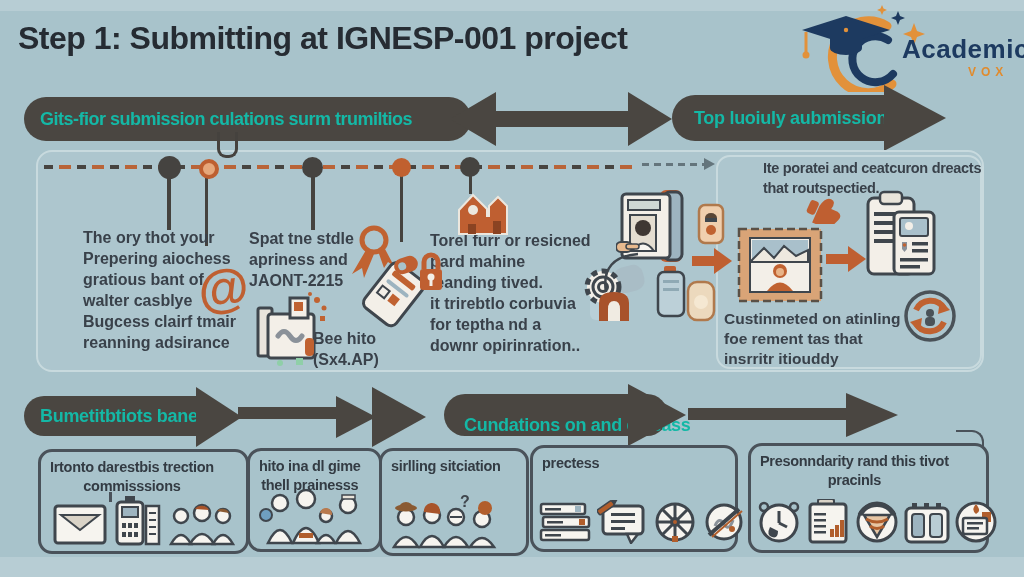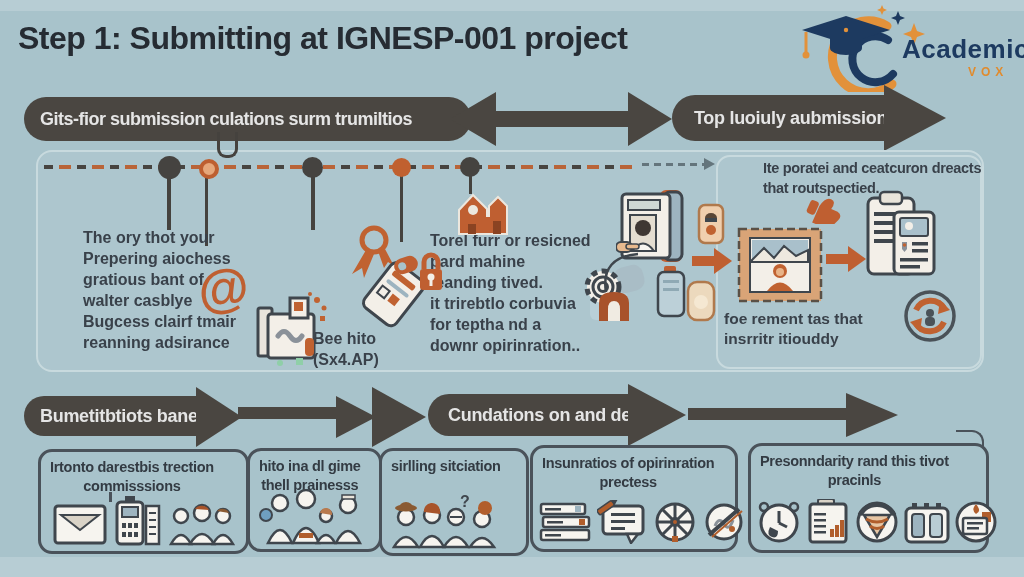--- a/index.html
+++ b/index.html
@@ -1,21 +1,21 @@
 <!DOCTYPE html>
 <html><head>
 <meta charset="utf-8">
 <style>
   html,body{margin:0;padding:0;}
   body{font-family:"Liberation Sans", sans-serif;}
   .stage{position:relative;width:1024px;height:577px;background:#a8c3cb;overflow:hidden;}
   .abs{position:absolute;}
   .strip{left:0;width:1024px;background:rgba(255,255,255,.18);}
   .title{left:18px;top:20px;font-size:32px;font-weight:bold;letter-spacing:-.5px;color:#262c33;white-space:nowrap;}
-  .banner{background:#4a4641;color:#e5e5e5;font-weight:bold;display:flex;align-items:center;white-space:nowrap;}
+  .banner{background:#4a4641;color:#14b8a6;font-weight:bold;display:flex;align-items:center;white-space:nowrap;}
   .tri{width:0;height:0;border-style:solid;}
   .tri-l{border-color:transparent #4a4641 transparent transparent;}
   .tri-r{border-color:transparent transparent transparent #4a4641;}
   .shaft{background:#4a4641;}
   .panel{border:2px solid #c8dade;border-radius:16px;background:rgba(255,255,255,.06);}
   .innerpanel{border:2px solid #c8dade;border-radius:14px;}
   .dash1{height:4px;background:repeating-linear-gradient(90deg,#474440 0 9px,transparent 9px 15px,#b96438 15px 27px,transparent 27px 33px);}
   .dash2{height:3px;background:repeating-linear-gradient(90deg,#64757c 0 7px,transparent 7px 12px);}
   .node{border-radius:50%;}
   .stem{background:#45423e;}
@@ -90,37 +90,43 @@
   <div class="abs node" style="left:460px;top:157px;width:20px;height:20px;background:#454340;"></div>
 
   <div class="abs tblock" style="left:83px;top:227px;">
     <div>The ory thot your</div>
     <div>Prepering aiochess</div>
     <div>gratious bant of</div>
     <div>walter casblye</div>
     <div>Bugcess clairf tmair</div>
     <div>reanning adsirance</div>
   </div>
+  <div class="abs tblock" style="left:249px;top:228px;">
+    <div>Spat tne stdle</div>
+    <div>apriness and</div>
+    <div>JAONT-2215</div>
+  </div>
   <div class="abs tblock" style="left:313px;top:328px;">
     <div>Bee hito</div>
     <div>(Sx4.AP)</div>
   </div>
   <div class="abs tblock" style="left:430px;top:230px;">
     <div>Torel furr or resicned</div>
     <div>pard mahine</div>
     <div>feanding tived.</div>
     <div>it trirebtlo corbuvia</div>
     <div>for teptha nd a</div>
     <div>downr opirinration..</div>
   </div>
   <div class="abs tblock note" style="left:727px;top:158px;">
     <div>Ite poratei and ceatcuron dreacts</div>
     <div>that routspectied.</div>
   </div>
   <div class="abs tblock" style="left:724px;top:309px;font-size:15.5px;line-height:20px;">
+    <div>Custinmeted on atinling</div>
     <div>foe rement tas that</div>
     <div>insrritr itiouddy</div>
   </div>
 
   <div class="abs atsign" style="left:198px;top:258px;">@</div>
 
   <svg class="abs" style="left:344px;top:224px;" width="52" height="56" viewBox="0 0 52 56">
     <circle cx="30" cy="16" r="12" fill="none" stroke="#c06231" stroke-width="5"></circle>
     <polygon points="22,26 8,50 18,44 20,54 30,30" fill="#c06231"></polygon>
     <polygon points="34,27 40,44 44,38 50,42 41,25" fill="#c06231"></polygon>
@@ -271,21 +277,21 @@
       <rect x="23" y="29" width="10" height="9" rx="4" fill="#4a5258"></rect>
   </svg>
 
   <div class="abs banner" style="left:24px;top:396px;width:178px;height:40px;border-radius:20px;padding-left:16px;font-size:18px;letter-spacing:-.3px;">
     <span>Bumetitbtiots bane</span>
   </div>
   <div class="abs tri tri-r" style="left:196px;top:387px;border-width:30px 0 30px 46px;"></div>
   <div class="abs shaft" style="left:238px;top:407px;width:104px;height:12px;"></div>
   <div class="abs tri tri-r" style="left:336px;top:396px;border-width:21px 0 21px 40px;"></div>
   <div class="abs tri tri-r" style="left:372px;top:387px;border-width:30px 0 30px 54px;"></div>
-  <div class="abs banner" style="left:428px;top:394px;width:204px;height:42px;border-radius:21px;padding-left:20px;font-size:18px;letter-spacing:-.3px;">
+  <div class="abs banner" style="left:444px;top:394px;width:204px;height:42px;border-radius:21px;padding-left:20px;font-size:18px;letter-spacing:-.3px;align-items:flex-end;">
     <span>Cundations on and deleass</span>
   </div>
   <div class="abs tri tri-r" style="left:628px;top:384px;border-width:31px 0 31px 58px;"></div>
   <div class="abs shaft" style="left:688px;top:408px;width:162px;height:12px;"></div>
   <div class="abs tri tri-r" style="left:846px;top:393px;border-width:22px 0 22px 52px;"></div>
 
   <div class="abs card" style="left:38px;top:449px;width:205px;height:99px;">
     <div class="cardtext">
       <div class="cline">Irtonto darestbis trection</div>
       <div class="cline">commisssions</div>
@@ -377,21 +383,20 @@
         <path d="M34 17 a8 8 0 0 1 16 -2 l0 4 z" fill="#a8542a"></path>
         <line x1="60" y1="22" x2="72" y2="22" stroke="#3f464d" stroke-width="2"></line>
         <text x="70" y="12" font-size="16" font-weight="bold" fill="#3f464d">?</text>
         <circle cx="95" cy="13" r="7" fill="#b15e2c"></circle>
       </svg>
     </div>
   </div>
 
   <div class="abs card" style="left:530px;top:445px;width:202px;height:101px;">
     <div class="cardtext">
-      <div class="cline">Insunratios of opirinration</div>
       <div class="cline">prectess</div>
     </div>
     <div class="iconrow" style="left:6px;bottom:5px;gap:6px;">
       <svg width="52" height="42" viewBox="0 0 52 42">
         <g stroke="#3f464d" stroke-width="2.5" fill="#f6f4ef">
           <rect x="2" y="2" width="44" height="10" rx="2"></rect>
           <rect x="4" y="15" width="46" height="10" rx="2"></rect>
           <rect x="2" y="28" width="48" height="10" rx="2"></rect>
         </g>
         <rect x="36" y="4" width="6" height="6" fill="#9db4c0"></rect>

